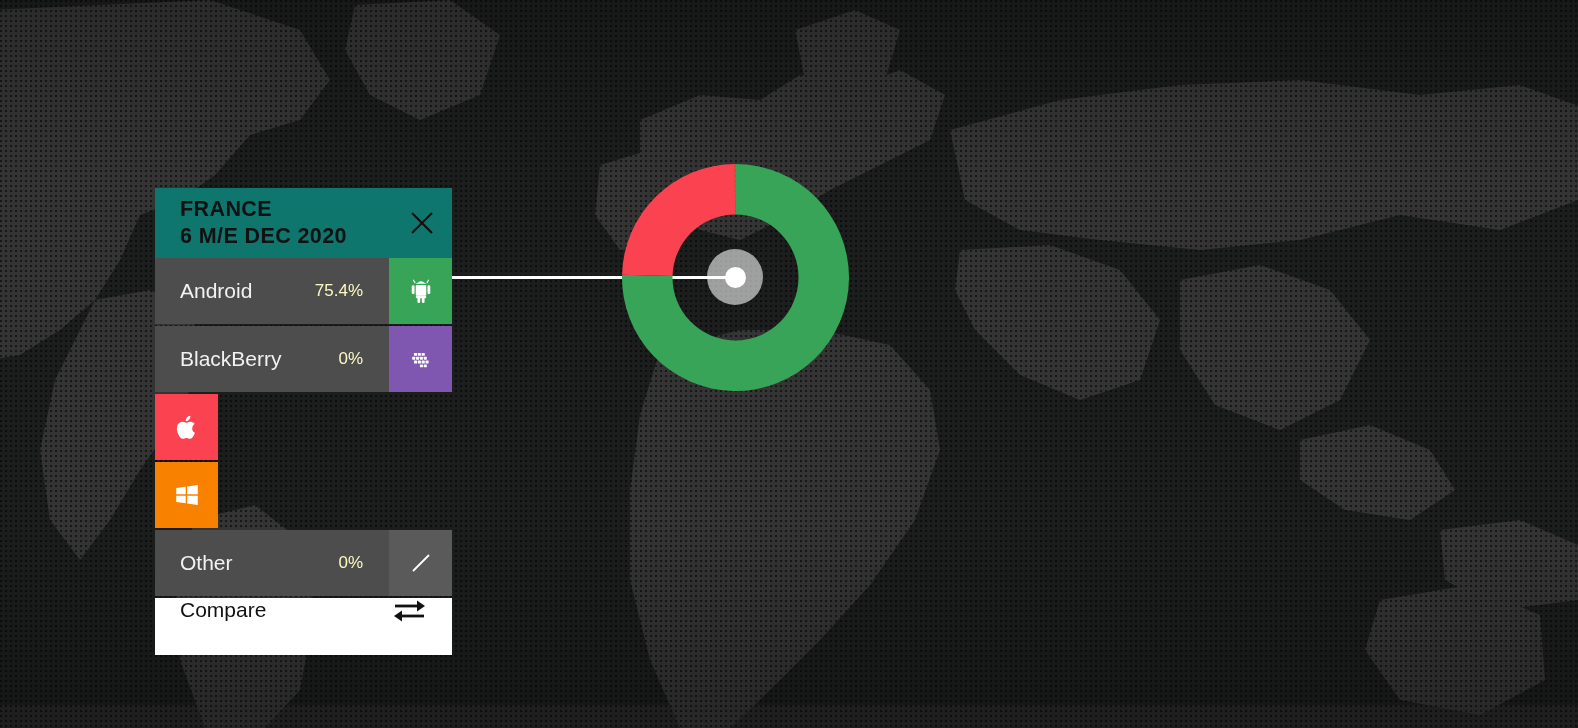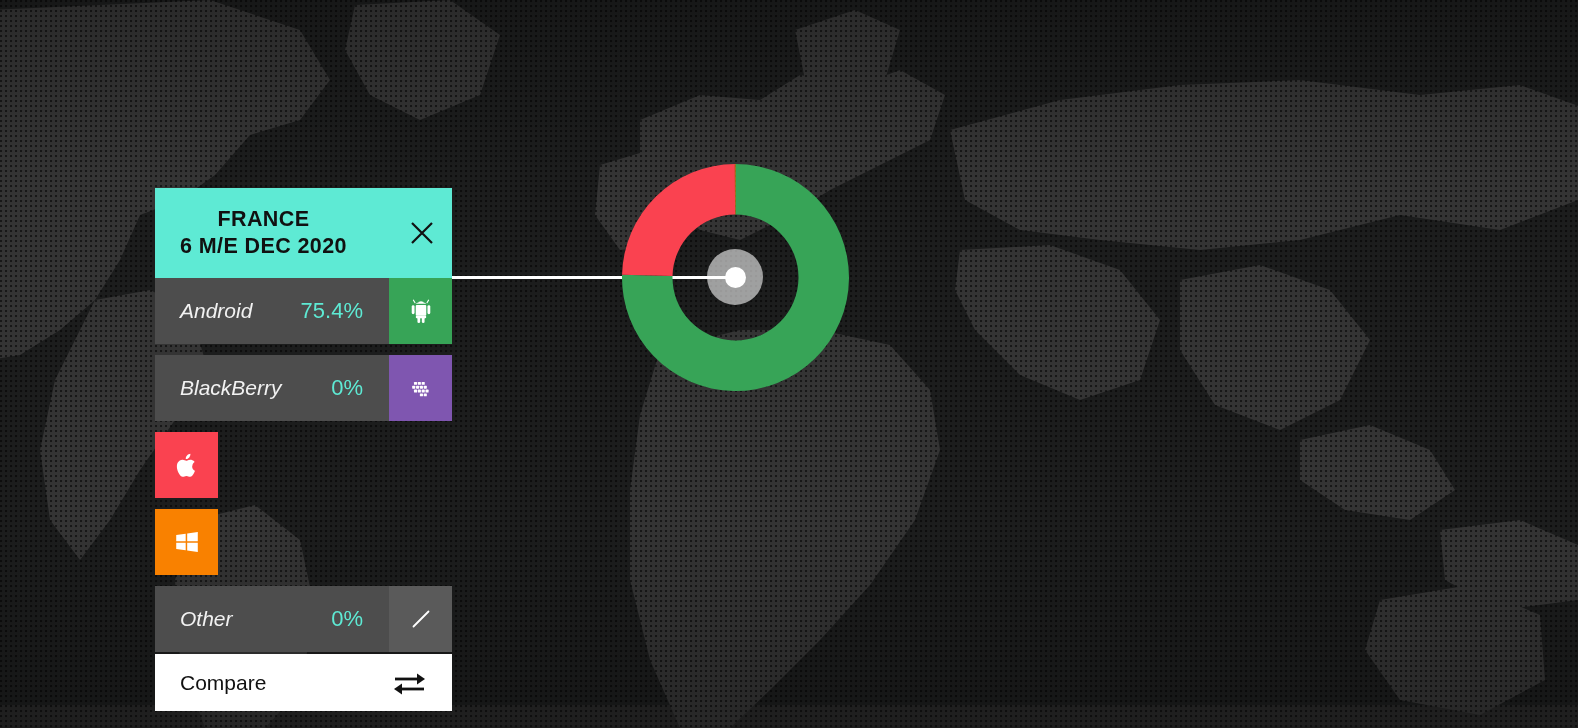--- a/index.html
+++ b/index.html
@@ -83,28 +83,27 @@
   
   #info-panel {
     position: absolute;
     left: 155px;
     top: 188px;
     width: 297px;
     z-index: 5;
   }
 
   #panel-header {
-    background: #5eead4;
-    height: 90px;
+    background: #0f766e;
+    height: 70px;
     display: flex;
     align-items: center;
     justify-content: space-between;
     padding: 0 0 0 25px;
     box-sizing: border-box;
-    text-align: center;
   }
   #panel-title-block {
     line-height: 1.24;
   }
   .panel-title-line {
     font-size: 21.5px;
     font-weight: bold;
     color: #111111;
     letter-spacing: 0.4px;
     white-space: nowrap;
@@ -119,58 +118,57 @@
   }
 
   
   #rows-list {
     position: relative;
   }
   .os-row {
     display: flex;
     align-items: stretch;
     height: 66px;
-    margin-top: 11px;
+    margin-top: 2px;
     position: relative;
   }
   .os-row:first-child { margin-top: 0; }
   .os-row-main {
     flex: 1 1 auto;
     background: #4d4d4d;
     display: flex;
     align-items: center;
     justify-content: space-between;
     padding: 0 26px 0 25px;
     box-sizing: border-box;
   }
   .os-name {
     font-size: 21px;
     color: #f2f2f2;
-    font-style: italic;
   }
   .os-value {
-    font-size: 22px;
-    color: #5eead4;
+    font-size: 17px;
+    color: #fef9c3;
   }
   .os-icon-tile {
     width: 63px;
     flex: 0 0 63px;
     display: flex;
     align-items: center;
     justify-content: center;
   }
   .os-icon-tile svg { display: block; }
 
   
   #panel-footer {
     background: #ffffff;
     height: 57px;
     margin-top: 2px;
     display: flex;
-    align-items: center;
+    align-items: flex-start;
     justify-content: space-between;
     padding: 0 26px 0 25px;
     box-sizing: border-box;
     cursor: pointer;
   }
   #compare-label {
     font-size: 21px;
     color: #111111;
   }
 </style>

